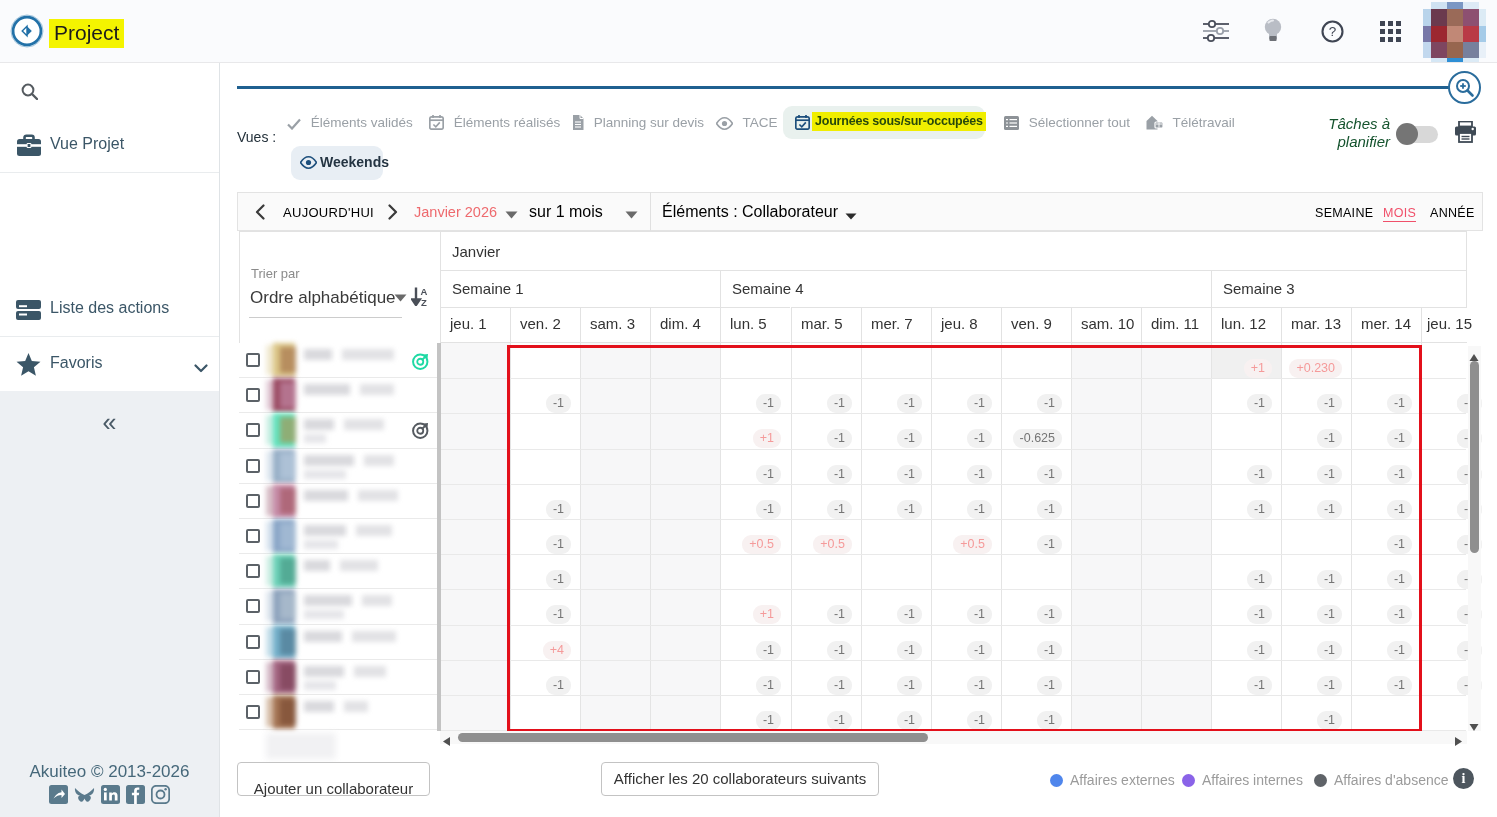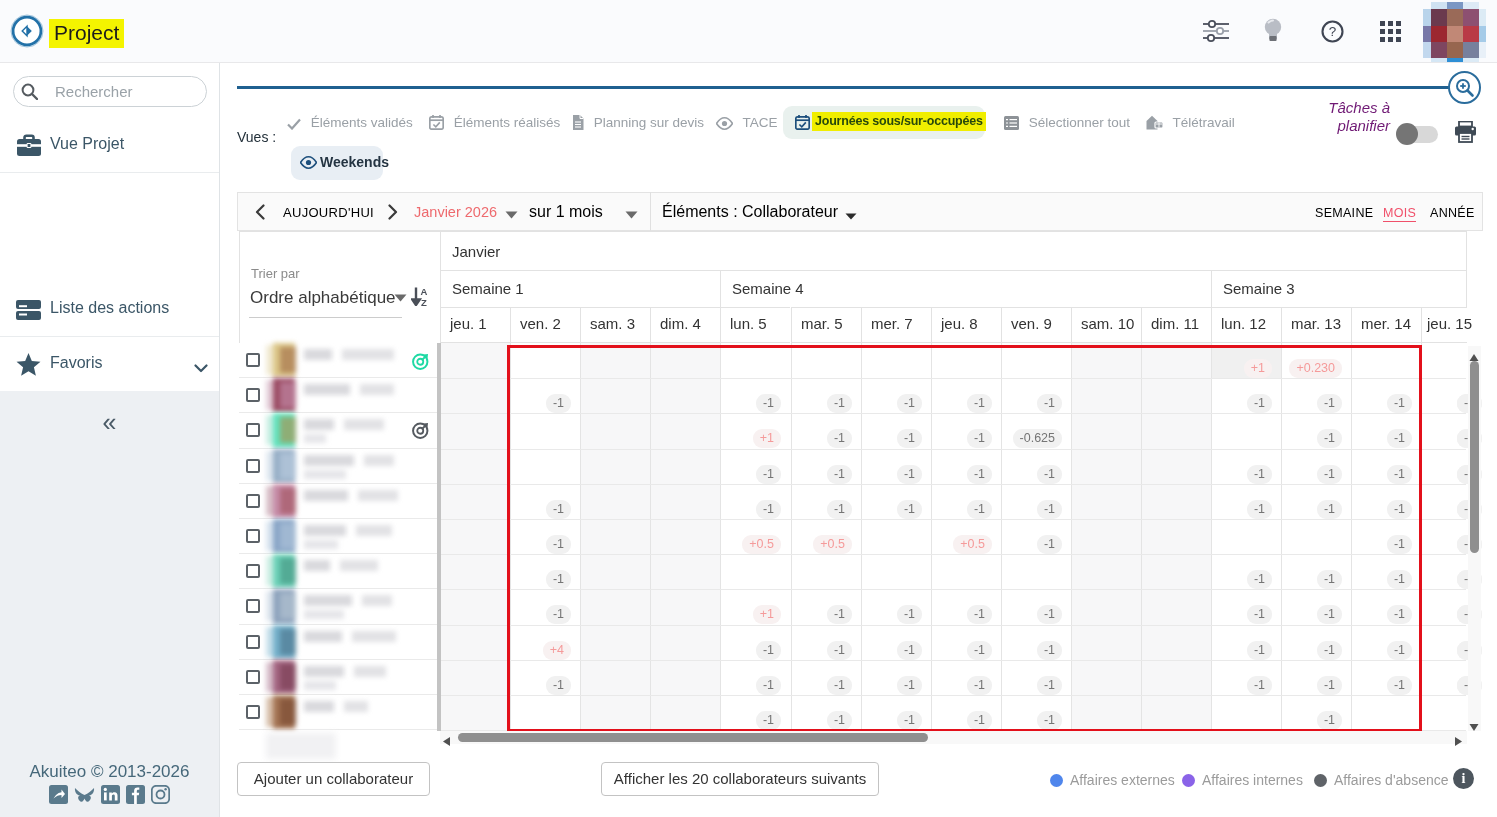--- a/index.html
+++ b/index.html
@@ -26,21 +26,21 @@
 #blueline{position:absolute;left:237px;top:86px;width:1219px;height:3px;background:#1f6090}
 #zoomcircle{position:absolute;left:1448px;top:71px;width:33px;height:33px;border:2px solid #2a6c9c;border-radius:50%;background:#fff}
 #zoomcircle svg{position:absolute;left:5px;top:5px}
 .filt{position:absolute;top:112px;height:22px;color:#9aa0a6;font-size:13.5px;line-height:22px;white-space:nowrap}
 .filt svg{vertical-align:-3px;margin-right:6px}
 #vues{position:absolute;left:237px;top:129px;color:#23303a;font-size:14px}
 #fjour{position:absolute;left:783px;top:106px;width:202px;height:33px;background:#e9f1ee;border-radius:9px}
 #fjour .yl{position:absolute;left:29px;top:6px;background:#f0ee00;color:#27480b;font-weight:bold;font-size:12.5px;letter-spacing:-0.2px;padding:2px 3px 3px 3px;white-space:nowrap}
 #weekends{position:absolute;left:291px;top:146px;width:92px;height:34px;background:#e8eef4;border-radius:9px;color:#243442;font-weight:bold;font-size:14px}
 #weekends span{position:absolute;left:29px;top:8px}
-#taches{position:absolute;left:1320px;top:99px;width:70px;text-align:right;color:#701a75;font-style:italic;font-size:15px;line-height:18px}
+#taches{position:absolute;left:1320px;top:115px;width:70px;text-align:right;color:#14532d;font-style:italic;font-size:15px;line-height:18px}
 #toggle{position:absolute;left:1398px;top:126px;width:40px;height:17px;background:#d8d8d8;border-radius:9px}
 #toggle .knob{position:absolute;left:-2px;top:-3px;width:22px;height:22px;background:#757575;border-radius:50%}
 
 #navbar{position:absolute;left:237px;top:192px;width:1246px;height:39px;background:#fafafa;border:1px solid #e3e3e3;font-size:15px;color:#2b2b2b}
 .nb{position:absolute;white-space:nowrap}
 .dayh{position:absolute;top:307px;height:36px;border-left:1px solid #e2e2e2;border-bottom:1px solid #e2e2e2;border-top:1px solid #e2e2e2;font-size:15px;color:#333;padding:7px 0 0 9px;background:#fff;white-space:nowrap}
 .shade{position:absolute;top:343px;height:387px;background:#f7f7f8}
 .vline{position:absolute;top:343px;width:1px;height:387px;background:#e4e4e4}
 .hline{position:absolute;left:440px;top:0;width:1026px;height:1px;background:#e9e9e9}
 .cell{position:absolute;text-align:right;padding-right:9px;font-size:12.5px}
@@ -122,21 +122,20 @@
       <rect x="8" y="41" width="16" height="16" fill="#7e4660"></rect>
       <rect x="24" y="41" width="16" height="16" fill="#97664f"></rect>
       <rect x="40" y="41" width="16" height="16" fill="#77809d"></rect>
       <rect x="56" y="41" width="7" height="16" fill="#e8f0f8"></rect>
       <rect x="8" y="57" width="16" height="4" fill="#d5e7f5"></rect>
       <rect x="24" y="57" width="16" height="4" fill="#2e8fd5"></rect>
       <rect x="40" y="57" width="16" height="4" fill="#dcebf6"></rect>
     </svg>
 </div>
 <div id="sidebar">
-<div id="searchbox">Rechercher</div>
     <svg width="17" height="17" viewBox="0 0 17 17" style="position:absolute;left:21px;top:20px">
 <circle cx="7" cy="7" r="5.4" fill="none" stroke="#555b60" stroke-width="2"></circle>
 <line x1="11" y1="11" x2="16" y2="16" stroke="#555b60" stroke-width="2.4" stroke-linecap="round"></line>
 </svg>
 <div class="mi" style="top:55px">
       <span style="position:absolute;left:16px;top:16px"><svg width="26" height="24" viewBox="0 0 26 24">
 <rect x="1" y="5" width="24" height="17" rx="2.5" fill="#3b5667"></rect>
 <path d="M8.5 5 V3.5 A1.8 1.8 0 0 1 10.3 1.7 H15.7 A1.8 1.8 0 0 1 17.5 3.5 V5" fill="none" stroke="#3b5667" stroke-width="2.6"></path>
 <rect x="1" y="10.2" width="24" height="2.6" fill="#fff"></rect>
 <rect x="10.6" y="9" width="4.8" height="5" rx="1" fill="#fff"></rect>
@@ -591,18 +590,18 @@
   </div>
 <div id="hsb">
     <span class="thumb"></span>
 <span style="position:absolute;left:2px;top:1px"><svg width="10" height="10" viewBox="0 0 10 10">
         <path d="M1 5.5 L8 1 V10 Z" fill="#505050"></path>
       </svg></span>
 <span style="position:absolute;left:1013px;top:1px"><svg width="10" height="10" viewBox="0 0 10 10">
         <path d="M9 5.5 L2 1 V10 Z" fill="#505050"></path>
       </svg></span>
   </div>
-<div class="bbtn" style="left:237px;width:193px;padding-top:7px">Ajouter un collaborateur</div>
+<div class="bbtn" style="left:237px;width:193px;padding-top:17px">Ajouter un collaborateur</div>
 <div class="bbtn" style="left:601px;width:278px;padding-top:7px">Afficher les 20 collaborateurs suivants</div>
 <div class="legend" style="left:1050px"><i style="background:#4f86ec"></i>Affaires externes</div>
 <div class="legend" style="left:1182px"><i style="background:#8a63e8"></i>Affaires internes</div>
 <div class="legend" style="left:1314px"><i style="background:#5f6368"></i>Affaires d'absence</div>
 <div id="info">i</div>
 
 </body></html>

